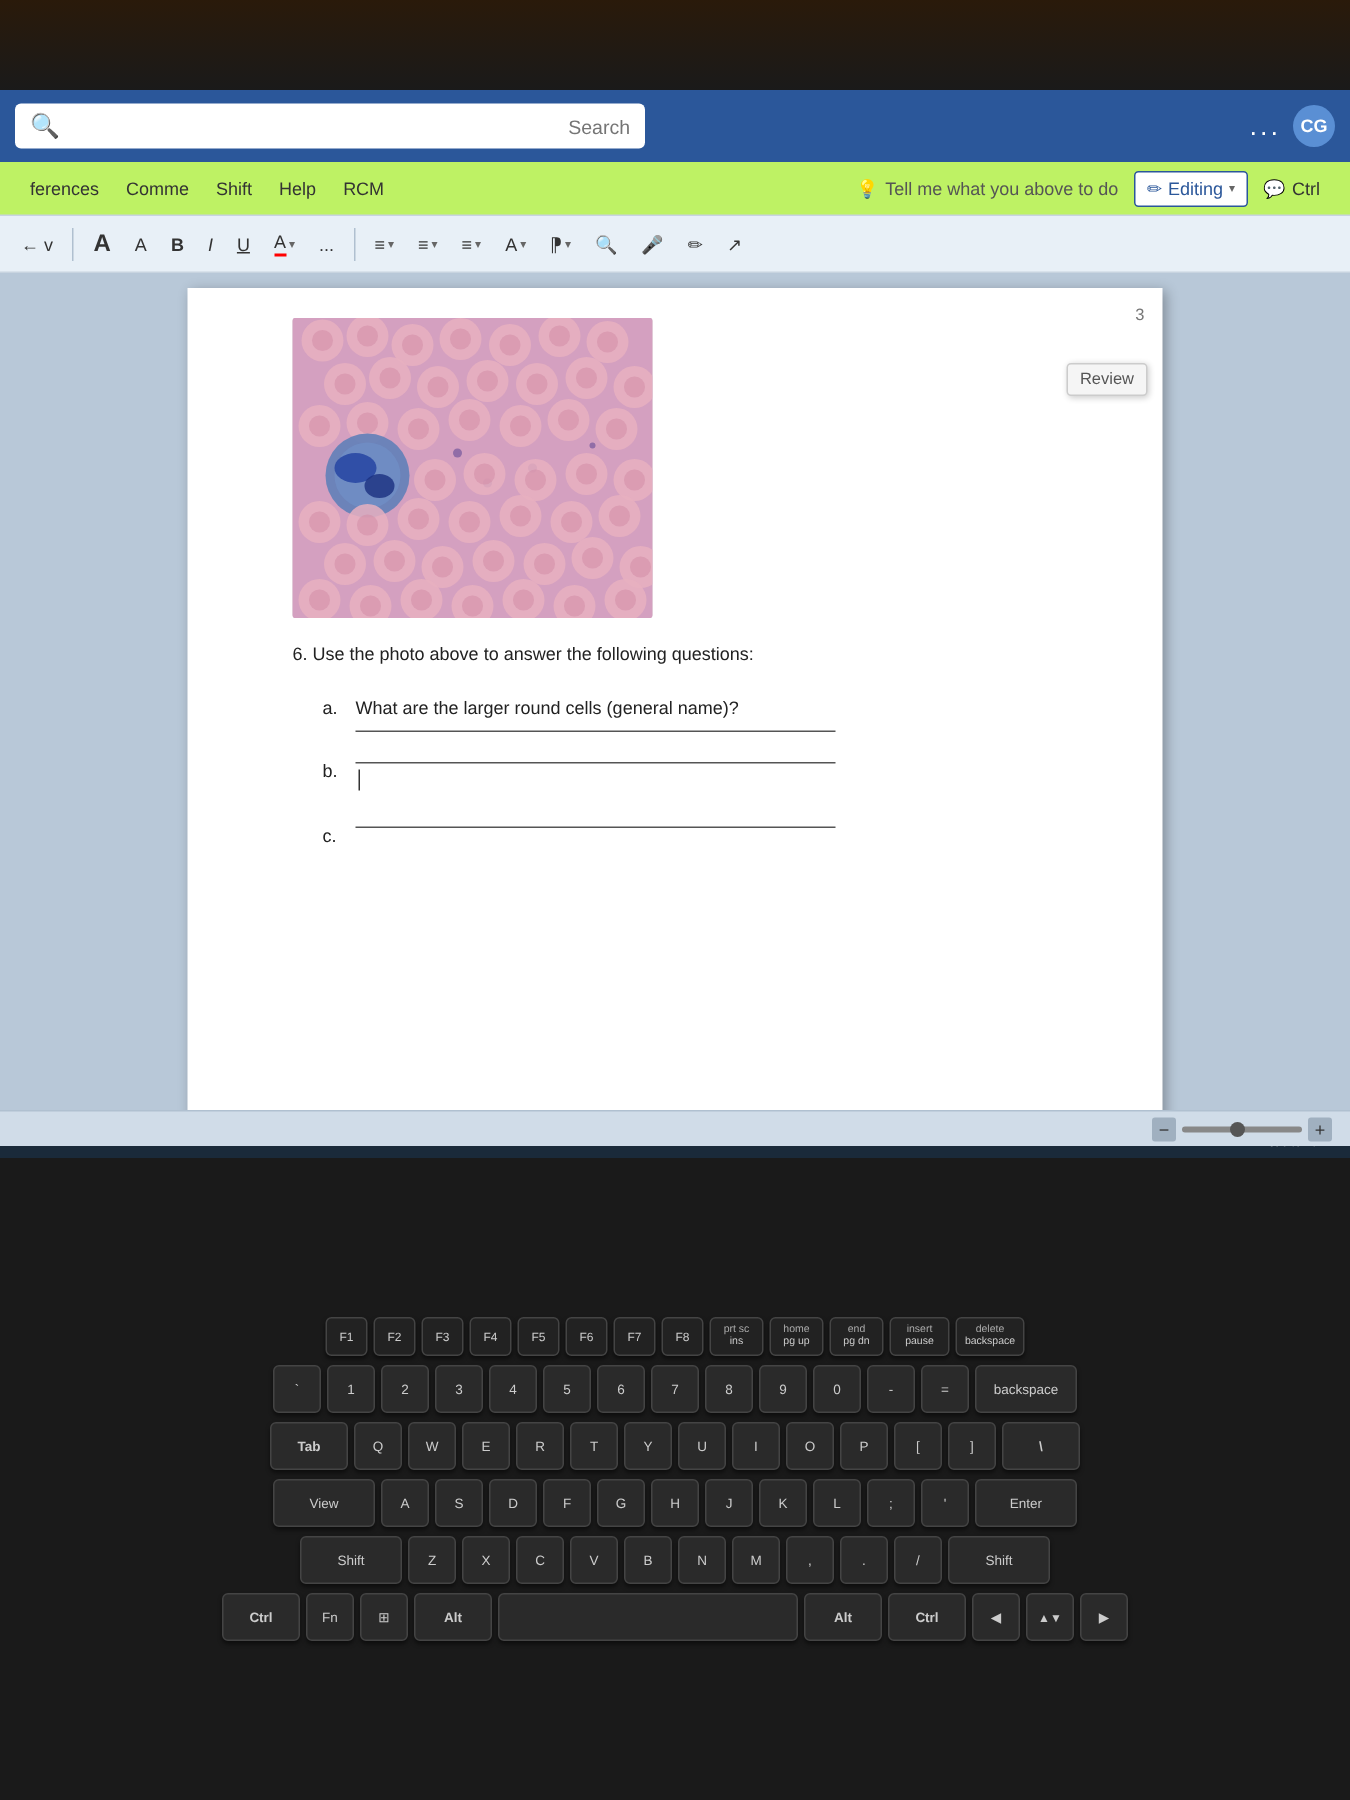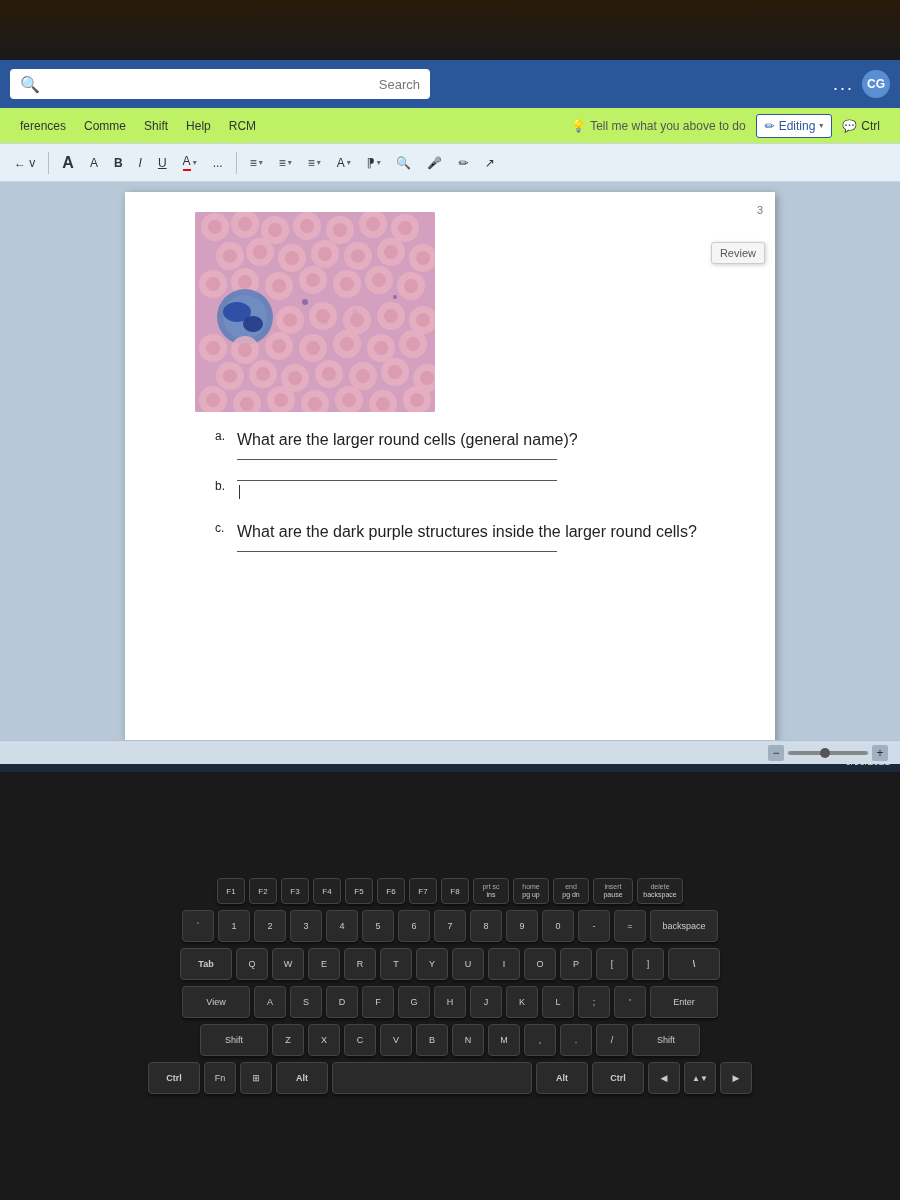--- a/index.html
+++ b/index.html
@@ -243,21 +243,21 @@
       font-size: 12px;
       color: #222;
       min-width: 16px;
     }
 
     .sub-question-content {
       flex: 1;
     }
 
     .sub-question-text {
-      font-size: 16px;
+      font-size: 12px;
       color: #222;
       margin-bottom: 2px;
     }
 
     .answer-line {
       width: 320px;
       height: 1px;
       background: #555;
       margin-top: 4px;
     }
@@ -611,41 +611,41 @@
           <circle cx="154" cy="188" r="14" fill="#e8b0c0" opacity="0.85"></circle>
           <circle cx="154" cy="188" r="7" fill="#d490a8" opacity="0.6"></circle>
           <circle cx="188" cy="192" r="14" fill="#e8b0c0" opacity="0.85"></circle>
           <circle cx="188" cy="192" r="7" fill="#d490a8" opacity="0.6"></circle>
           <circle cx="222" cy="188" r="14" fill="#e8b0c0" opacity="0.85"></circle>
           <circle cx="222" cy="188" r="7" fill="#d490a8" opacity="0.6"></circle>
         </svg>
       </div>
 
       <div class="question-section">
+        <p class="question-main">6.  Use the photo above to answer the following questions:</p>
 
         <div class="sub-question">
           <span class="sub-question-label">a.</span>
           <div class="sub-question-content">
             <div class="sub-question-text">What are the larger round cells (general name)?</div>
             <div class="answer-line"></div>
           </div>
         </div>
 
         <div class="sub-question">
           <span class="sub-question-label">b.</span>
           <div class="sub-question-content">
             <div class="answer-line"></div>
             <span class="cursor-blink"></span>
           </div>
         </div>
 
         <div class="sub-question">
           <span class="sub-question-label">c.</span>
           <div class="sub-question-content">
-            <div class="sub-question-text">What are the dark purple structures inside the larger round cells?</div>
             <div class="answer-line"></div>
           </div>
         </div>
       </div>
 
       <div class="header-tooltip">Review</div>
 
     </div>
   </div>
 

